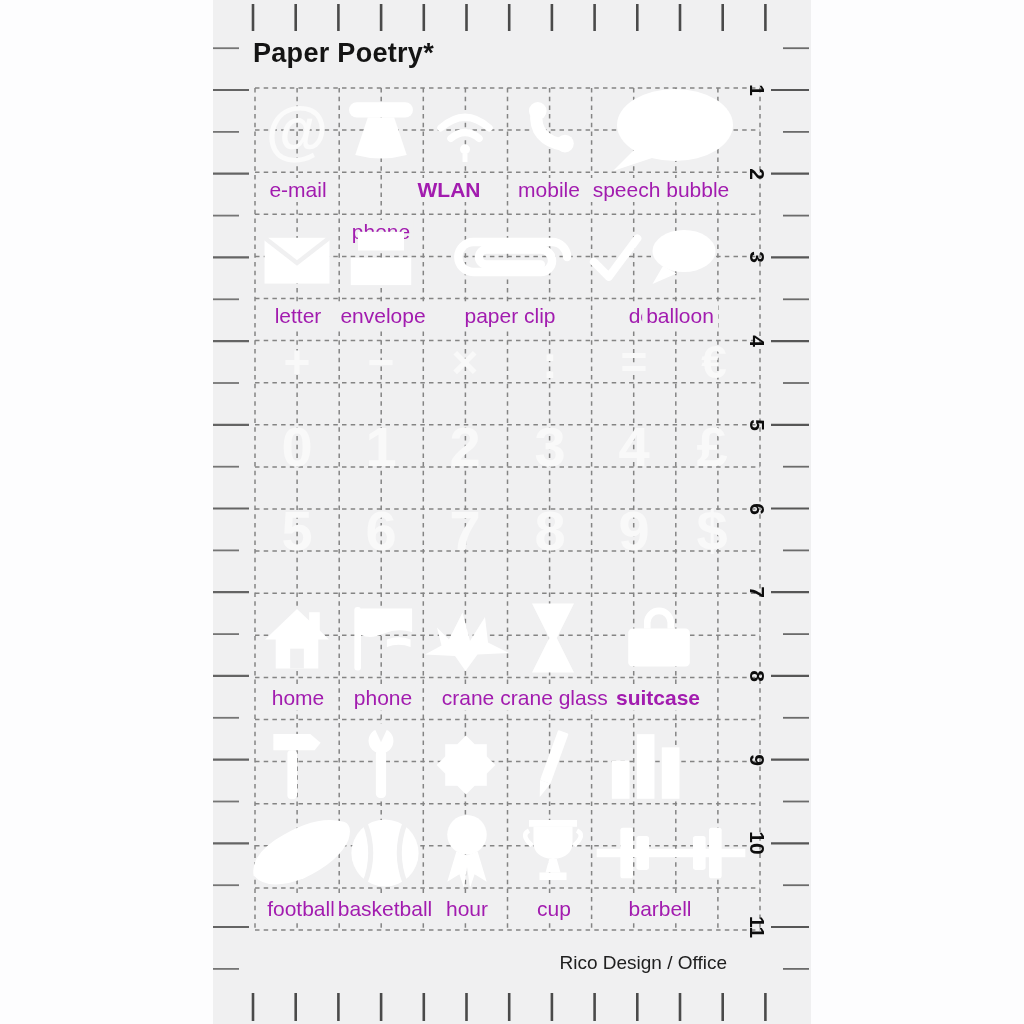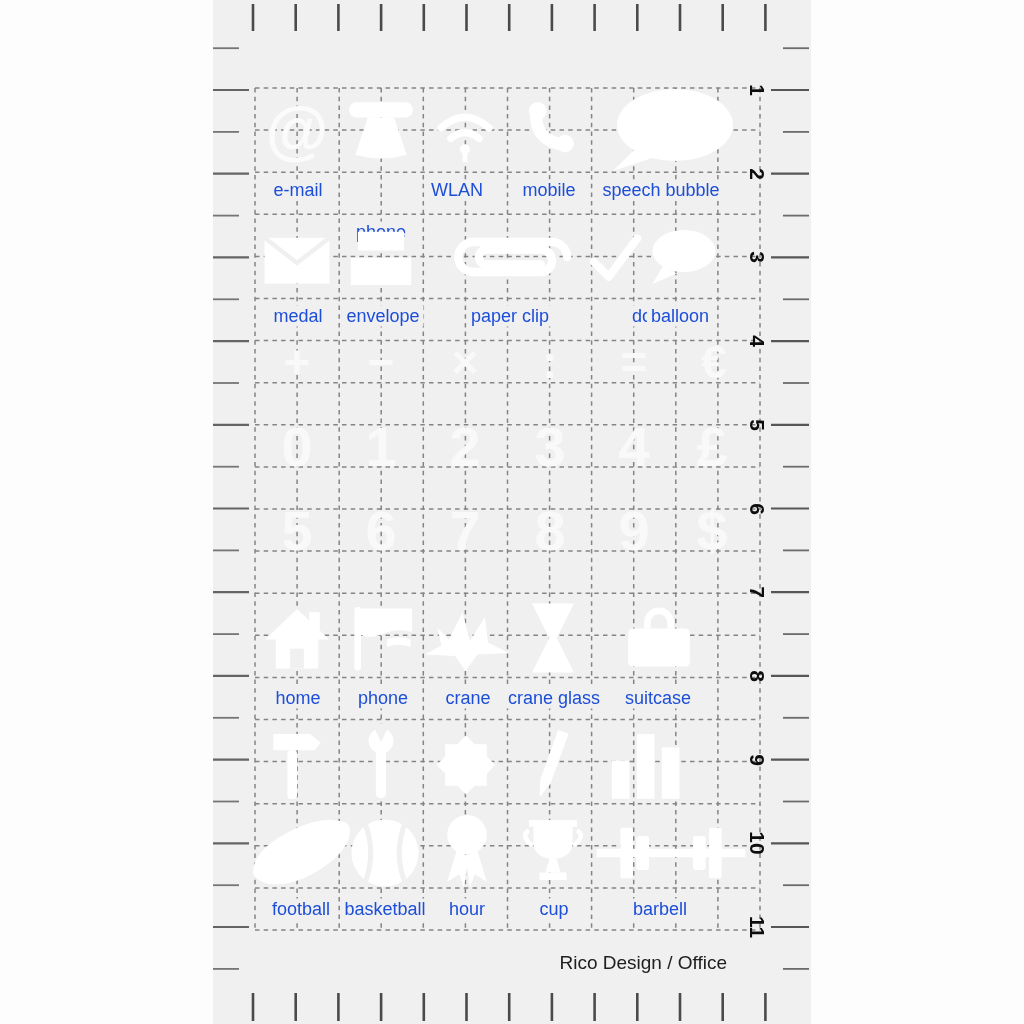--- a/index.html
+++ b/index.html
@@ -42,21 +42,21 @@
     position:absolute;transform:translate(-50%,-50%);
     display:flex;align-items:center;justify-content:center;
   }
   .cell svg{display:block}
   .glyph{
     font-weight:bold;line-height:1;color:#fafafa;
     display:block;white-space:nowrap;
   }
   .label{
     position:absolute;transform:translate(-50%,-50%);
-    font-size:18px;color:#1d4ed8;background:var(--bg);
+    font-size:21px;color:#a21caf;background:var(--bg);
     padding:0 4px;white-space:nowrap;
   }
 </style>
 </head>
 <body>
 
 <div class="stencil">
   <div class="svg-holder" id="rulerGrid">
       <svg xmlns="http://www.w3.org/2000/svg" width="598" height="1024" viewBox="0 0 598 1024">
         <line class="gl" x1="42.0" y1="88" x2="42.0" y2="930"></line>
@@ -160,20 +160,21 @@
         <line class="lts" x1="0" y1="717.8" x2="26" y2="717.8"></line>
         <line class="rts" x1="570" y1="717.8" x2="596" y2="717.8"></line>
         <line class="lts" x1="0" y1="801.5" x2="26" y2="801.5"></line>
         <line class="rts" x1="570" y1="801.5" x2="596" y2="801.5"></line>
         <line class="lts" x1="0" y1="885.2" x2="26" y2="885.2"></line>
         <line class="rts" x1="570" y1="885.2" x2="596" y2="885.2"></line>
         <line class="lts" x1="0" y1="968.9" x2="26" y2="968.9"></line>
         <line class="rts" x1="570" y1="968.9" x2="596" y2="968.9"></line>
       </svg>
     </div>
+  <h1 class="title">Paper Poetry*</h1>
   <div class="footer">Rico Design / Office</div>
   <div id="numsHolder">
       <div class="ruler-num" style="left: 544px; top: 90px;">1</div>
       <div class="ruler-num" style="left: 544px; top: 173.7px;">2</div>
       <div class="ruler-num" style="left: 544px; top: 257.4px;">3</div>
       <div class="ruler-num" style="left: 544px; top: 341.1px;">4</div>
       <div class="ruler-num" style="left: 544px; top: 424.8px;">5</div>
       <div class="ruler-num" style="left: 544px; top: 508.5px;">6</div>
       <div class="ruler-num" style="left: 544px; top: 592.2px;">7</div>
       <div class="ruler-num" style="left: 544px; top: 675.9px;">8</div>
@@ -194,21 +195,21 @@
       </div>
       <div class="label" style="left: 168px; top: 190px; margin-top: 42px;">phone</div>
       <div class="cell" style="left: 252px; top: 130px;">
         <svg width="74" height="64" viewBox="0 0 100 90" xmlns="http://www.w3.org/2000/svg">
           <path d="M16 42 Q50 12 84 42" fill="none" stroke="#ffffff" stroke-width="10" stroke-linecap="round"></path>
           <path d="M30 57 Q50 40 70 57" fill="none" stroke="#ffffff" stroke-width="10" stroke-linecap="round"></path>
           <circle cx="50" cy="72" r="7" fill="#ffffff"></circle>
           <rect x="46.5" y="78" width="7" height="12" fill="#ffffff"></rect>
         </svg>
       </div>
-      <div class="label" style="left: 244px; top: 190px;">WLAN</div>
+      <div class="label" style="left: 236px; top: 190px; font-weight: bold;">WLAN</div>
       <div class="cell" style="left: 337px; top: 130px;">
         <svg width="68" height="68" viewBox="0 0 100 100" xmlns="http://www.w3.org/2000/svg">
           <circle cx="32" cy="22" r="13" fill="#ffffff"></circle>
           <circle cx="72" cy="70" r="13" fill="#ffffff"></circle>
           <path d="M30 24 Q26 64 70 72" fill="none" stroke="#ffffff" stroke-width="18" stroke-linecap="round"></path>
         </svg>
       </div>
       <div class="label" style="left: 336px; top: 190px;">mobile</div>
       <div class="cell" style="left: 457px; top: 130px;">
         <svg width="134" height="86" viewBox="0 0 134 86" xmlns="http://www.w3.org/2000/svg">
@@ -216,21 +217,21 @@
           <path d="M34 60 L10 84 L58 68 Z" fill="#ffffff"></path>
         </svg>
       </div>
       <div class="label" style="left: 448px; top: 190px;">speech bubble</div>
       <div class="cell" style="left: 84px; top: 257px;">
         <svg width="74" height="62" viewBox="0 0 100 84" xmlns="http://www.w3.org/2000/svg">
           <rect x="6" y="16" width="88" height="62" fill="#ffffff"></rect>
           <path d="M6 16 L50 50 L94 16" fill="none" stroke="#f0f0f1" stroke-width="6"></path>
         </svg>
       </div>
-      <div class="label" style="left: 85px; top: 316px;">medal</div>
+      <div class="label" style="left: 85px; top: 316px;">letter</div>
       <div class="cell" style="left: 168px; top: 257px;">
         <svg width="72" height="62" viewBox="0 0 100 86" xmlns="http://www.w3.org/2000/svg">
           <rect x="18" y="8" width="64" height="26" fill="#ffffff"></rect>
           <rect x="8" y="44" width="84" height="38" fill="#ffffff"></rect>
         </svg>
       </div>
       <div class="label" style="left: 170px; top: 316px; text-align: right;">envelope</div>
       <div class="cell" style="left: 295px; top: 257px;">
         <svg width="142" height="60" viewBox="0 0 150 64" xmlns="http://www.w3.org/2000/svg">
           <path d="M138 32 a16 16 0 0 0 -16 -16 H38 a16 16 0 0 0 0 32 h72 a12 12 0 0 0 0 -24 H52 a8 8 0 0 0 0 16 h58" fill="none" stroke="#ffffff" stroke-width="9" stroke-linecap="round"></path>
@@ -330,21 +331,21 @@
           <path d="M12 6 H68 L45 52 L68 98 H12 L35 52 Z" fill="#ffffff"></path>
         </svg>
       </div>
       <div class="label" style="left: 341px; top: 698px;">crane glass</div>
       <div class="cell" style="left: 446px; top: 638px;">
         <svg width="78" height="66" viewBox="0 0 104 90" xmlns="http://www.w3.org/2000/svg">
           <path d="M36 32 v-8 a16 16 0 0 1 32 0 v8" fill="none" stroke="#ffffff" stroke-width="9"></path>
           <rect x="10" y="32" width="84" height="52" rx="6" fill="#ffffff"></rect>
         </svg>
       </div>
-      <div class="label" style="left: 445px; top: 698px;">suitcase</div>
+      <div class="label" style="left: 445px; top: 698px; font-weight: bold;">suitcase</div>
       <div class="cell" style="left: 84px; top: 765px;">
         <svg width="68" height="80" viewBox="0 0 92 108" xmlns="http://www.w3.org/2000/svg">
           <path d="M14 12 H64 L78 24 L70 34 H14 Z" fill="#ffffff"></path>
           <rect x="33" y="34" width="13" height="66" rx="5" fill="#ffffff"></rect>
         </svg>
       </div>
       <div class="cell" style="left: 168px; top: 765px;">
         <svg width="60" height="84" viewBox="0 0 82 114" xmlns="http://www.w3.org/2000/svg">
           <circle cx="41" cy="24" r="17" fill="#ffffff"></circle>
           <path d="M29 0 H53 L41 26 Z" fill="#f0f0f1"></path>

